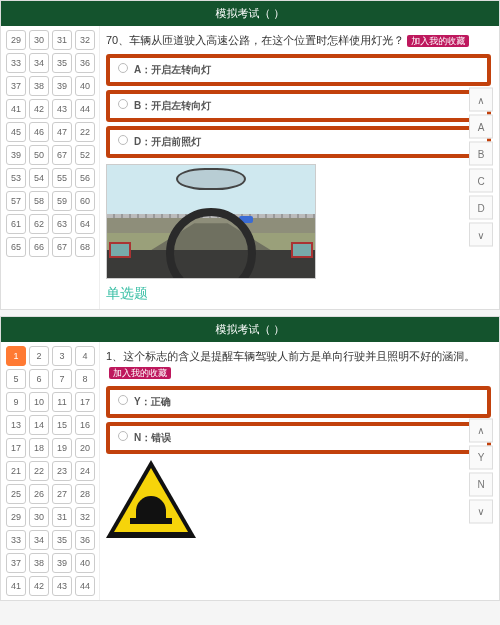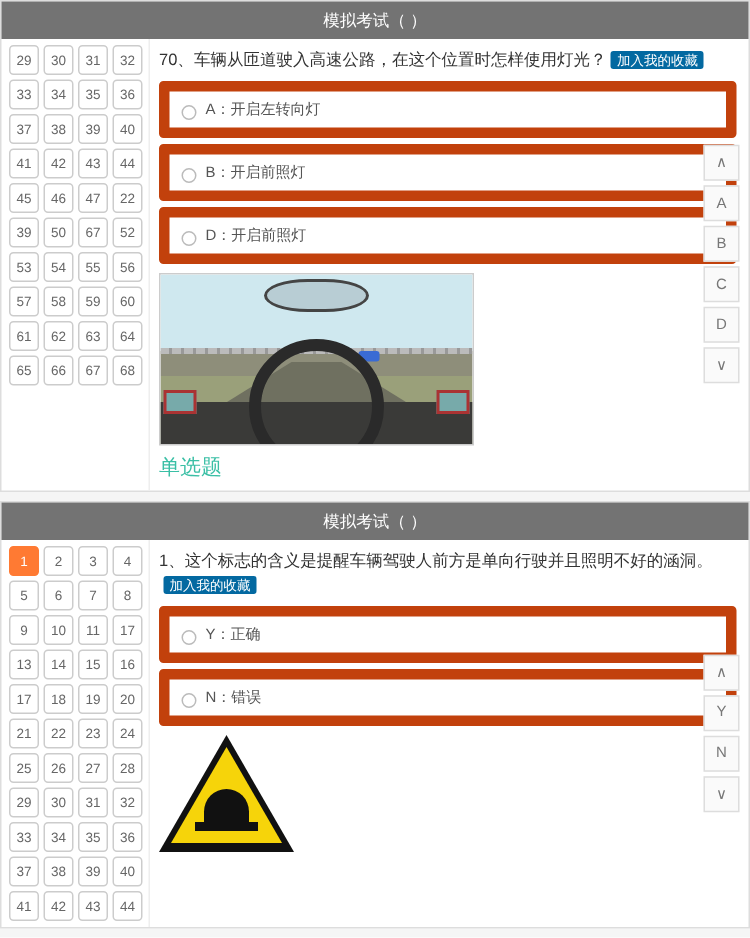--- a/index.html
+++ b/index.html
@@ -1,27 +1,27 @@
 <!DOCTYPE html>
 <html><head>
 <meta charset="utf-8">
 <style>
   * { box-sizing: border-box; margin: 0; padding: 0; }
   body { font-family: "Microsoft YaHei", Arial, sans-serif; background: #f5f5f5; width: 500px; }
   .exam-block { background: #fff; border: 1px solid #ddd; margin-bottom: 6px; }
-  .header-bar { background: #737373; color: #fff; text-align: center; font-size: 11px; padding: 5px 0; position: relative; }
+  .header-bar { background: #14532d; color: #fff; text-align: center; font-size: 11px; padding: 5px 0; position: relative; }
   .body-row { display: flex; }
   .grid-col { width: 98px; padding: 4px 3px 4px 5px; display: grid; grid-template-columns: repeat(4, 20px); grid-auto-rows: 20px; gap: 3px; overflow: hidden; }
   .grid-cell { border: 1px solid #ccc; border-radius: 3px; font-size: 9px; color: #666; display: flex; align-items: center; justify-content: center; cursor: pointer; background: #fff; }
   .grid-cell.current { background: #ff7a33; color: #fff; border-color: #ff7a33; }
   .main-col { flex: 1; padding: 6px 8px 6px 6px; border-left: 1px solid #eee; position: relative; }
   .q-text { font-size: 11px; color: #333; line-height: 1.5; margin-bottom: 5px; }
-  .add-fav { background: #0369a1; color: #fff; font-size: 9px; padding: 1px 4px; border-radius: 2px; margin-left: 3px; }
+  .add-fav { background: #be185d; color: #fff; font-size: 9px; padding: 1px 4px; border-radius: 2px; margin-left: 3px; }
   .options { margin-bottom: 6px; }
-  .opt-row { border: 7px solid #c2410c; border-radius: 3px; padding: 5px 8px; margin-bottom: 4px; font-size: 10px; color: #555; display: flex; align-items: flex-end; cursor: pointer; }
+  .opt-row { border: 4px solid #c2410c; border-radius: 3px; padding: 5px 8px; margin-bottom: 4px; font-size: 10px; color: #555; display: flex; align-items: flex-start; cursor: pointer; font-weight: bold; }
   .radio { width: 10px; height: 10px; border: 1px solid #bbb; border-radius: 50%; margin-right: 6px; flex-shrink: 0; }
   .img-area { width: 210px; height: 115px; border: 1px solid #ccc; margin-top: 2px; display: flex; align-items: center; justify-content: center; overflow: hidden; }
   .tag-line { font-size: 14px; color: #3abfa5; margin-top: 6px; }
   .side-nav { position: absolute; right: 6px; top: 50%; transform: translateY(-50%); display: flex; flex-direction: column; gap: 3px; }
   .side-btn { width: 24px; height: 24px; border: 1px solid #ddd; background: #fafafa; font-size: 10px; color: #777; display: flex; align-items: center; justify-content: center; cursor: pointer; }
   .side-btn.arrow { font-size: 10px; }
   
   .scene1 { width: 100%; height: 100%; position: relative; background: linear-gradient(#cfe8ef 0 45%, #8e8e7a 45% 60%, #9aa07a 60% 100%); }
   .scene1 .guardrail { position: absolute; top: 44%; left: 0; right: 0; height: 4px; background: repeating-linear-gradient(90deg,#bbb 0 6px,#999 6px 8px); }
   .scene1 .road { position: absolute; bottom: 0; left: 0; right: 0; height: 48%; background: #6f7060; clip-path: polygon(42% 0, 58% 0, 100% 100%, 0 100%); }
@@ -92,21 +92,21 @@
       <div class="q-text">
         <span>70、</span><span>车辆从匝道驶入高速公路，在这个位置时怎样使用灯光？</span><span class="add-fav">加入我的收藏</span>
       </div>
       <div class="options" id="opts-top">
           <div class="opt-row">
             <span class="radio"></span>
             <span>A：开启左转向灯</span>
           </div>
           <div class="opt-row">
             <span class="radio"></span>
-            <span>B：开启前照灯</span>
+            <span>B：开启左转向灯</span>
           </div>
           <div class="opt-row">
             <span class="radio"></span>
             <span>D：开启前照灯</span>
           </div>
         </div>
       <div class="img-area">
         <div class="scene1">
           <div class="guardrail"></div>
           <div class="road"></div>

